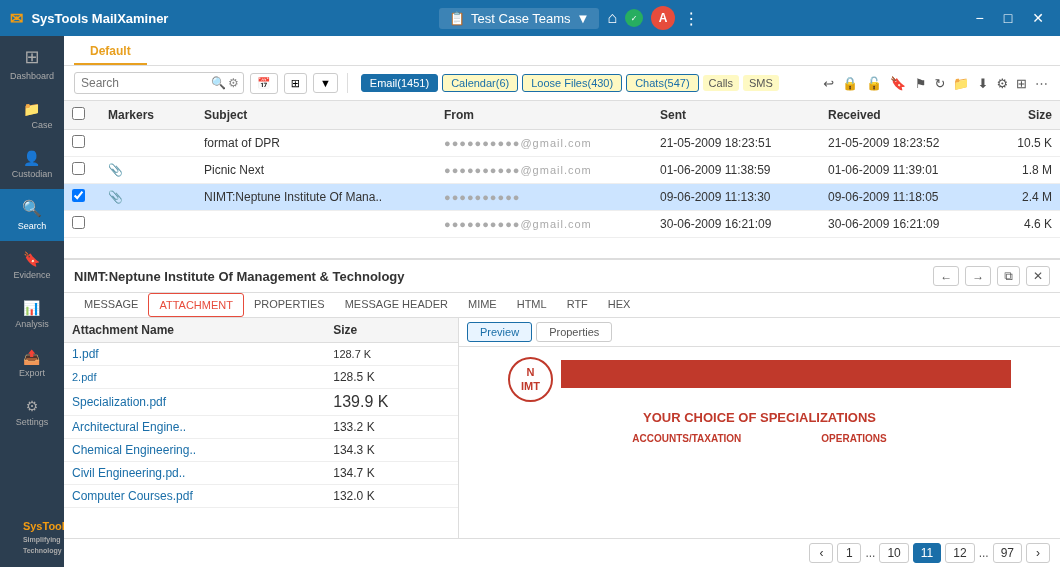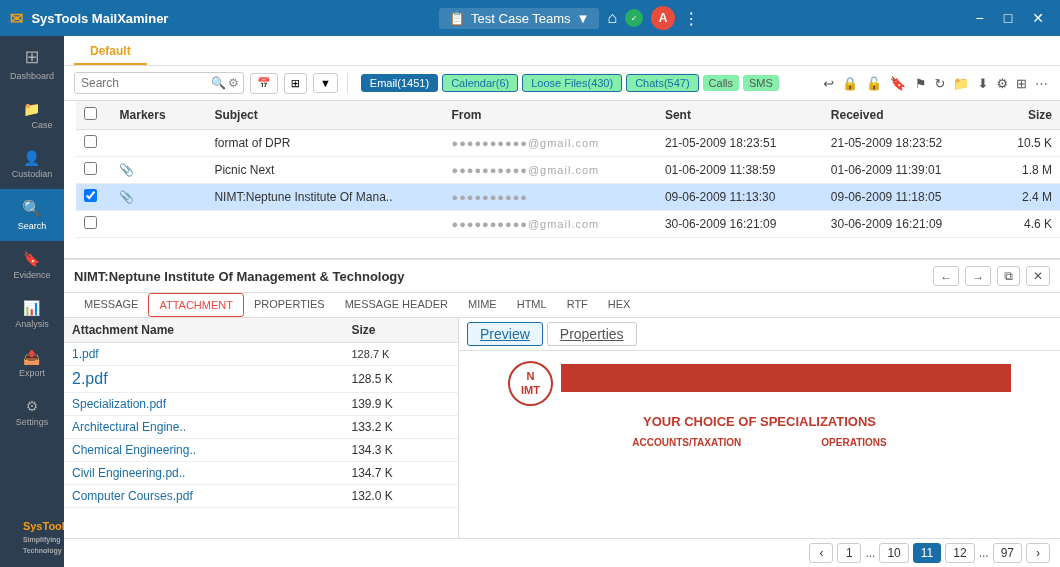--- a/index.html
+++ b/index.html
@@ -64,30 +64,30 @@
     
     .toolbar { display: flex; align-items: center; padding: 6px 10px; gap: 6px; border-bottom: 1px solid #ddd; background: white; }
     .search-box { display: flex; align-items: center; border: 1px solid #ccc; border-radius: 3px; padding: 3px 6px; width: 170px; }
     .search-box input { border: none; outline: none; font-size: 12px; width: 130px; }
     .search-box .icon { color: #888; font-size: 12px; cursor: pointer; }
     .toolbar-btn { border: 1px solid #ccc; background: white; border-radius: 3px; padding: 3px 6px; font-size: 11px; cursor: pointer; display: flex; align-items: center; gap: 2px; }
     .toolbar-sep { width: 1px; height: 20px; background: #ddd; margin: 0 3px; }
 
     
     .filter-tabs { display: flex; align-items: center; gap: 4px; margin-left: 4px; flex: 1; }
-    .filter-tab { border: 1px solid #1a6ea8; border-radius: 3px; padding: 2px 8px; font-size: 11px; cursor: pointer; color: #1a6ea8; background: #86efac; }
+    .filter-tab { border: 1px solid #1a6ea8; border-radius: 3px; padding: 2px 8px; font-size: 11px; cursor: pointer; color: #1a6ea8; background: #fef9c3; }
     .filter-tab.active { background: #1a6ea8; color: white; }
     .filter-tab.plain { border: none; color: #555; font-size: 11px; padding: 2px 6px; cursor: pointer; }
 
     
     .action-icons { display: flex; align-items: center; gap: 4px; margin-left: auto; }
     .action-icon { font-size: 13px; color: #555; cursor: pointer; padding: 2px; }
 
     
-    .email-table { flex: 1; overflow-y: auto; padding-left: 12px; }
+    .email-table { flex: 1; overflow-y: auto; }
     table { width: 100%; border-collapse: collapse; font-size: 12px; }
     thead th { background: #f5f5f5; padding: 6px 8px; text-align: left; border-bottom: 1px solid #ddd; color: #333; font-weight: 600; font-size: 12px; position: sticky; top: 0; }
     tbody tr { border-bottom: 1px solid #eee; cursor: pointer; }
     tbody tr.selected { background: #cce4ff; }
     tbody td { padding: 5px 8px; color: #333; font-size: 12px; }
     .cb-col { width: 30px; }
     .marker-col { width: 80px; }
     .subject-col { width: 200px; }
     .from-col { width: 180px; }
     .sent-col { width: 140px; }
@@ -111,21 +111,21 @@
     .attachment-area { display: flex; height: 220px; }
     .attachment-list { width: 395px; border-right: 1px solid #ddd; overflow-y: auto; flex-shrink: 0; }
     .attachment-list table { font-size: 12px; }
     .attachment-list thead th { font-size: 12px; padding: 5px 8px; }
     .attachment-list tbody td { padding: 4px 8px; font-size: 12px; color: #1a6ea8; }
     .attachment-list tbody td.size { color: #333; }
     .attachment-preview { flex: 1; overflow-y: auto; position: relative; }
 
     
     .preview-sub-tabs { display: flex; padding: 4px 8px; gap: 4px; border-bottom: 1px solid #ddd; }
-    .preview-sub-tab { padding: 3px 12px; font-size: 14px; cursor: pointer; border: 1px solid #ccc; border-radius: 3px; color: #555; background: white; text-decoration: underline; }
+    .preview-sub-tab { padding: 3px 12px; font-size: 11px; cursor: pointer; border: 1px solid #ccc; border-radius: 3px; color: #555; background: white; }
     .preview-sub-tab.active { border: 1px solid #1a6ea8; color: #1a6ea8; background: #e8f4ff; }
 
     
     .preview-content { padding: 10px; display: flex; flex-direction: column; align-items: center; }
     .red-bar { width: 450px; height: 28px; background: #c0392b; margin-bottom: 12px; }
     .headline { color: #c0392b; font-size: 14px; font-weight: bold; text-align: center; margin-bottom: 4px; }
     .subheadline { color: #c0392b; font-size: 13px; font-weight: bold; text-align: right; margin-bottom: 8px; }
     .spec-cols { display: flex; gap: 80px; }
     .spec-col { font-size: 10px; color: #c0392b; font-weight: bold; }
 
@@ -338,26 +338,26 @@
                 <th>Attachment Name</th>
                 <th>Size</th>
               </tr>
             </thead>
             <tbody id="attachment-tbody">
             <tr>
     <td style="color:#1a6ea8;font-size:12px;">1.pdf</td>
     <td class="size" style="color:#333;font-size:11px;">128.7 K</td>
   </tr>
                 <tr>
-    <td style="color:#1a6ea8;font-size:16px;">2.pdf</td>
+    <td style="color:#1a6ea8;font-size:11px;">2.pdf</td>
     <td class="size" style="color:#333;font-size:12px;">128.5 K</td>
   </tr>
                 <tr>
     <td style="color:#1a6ea8;font-size:12px;">Specialization.pdf</td>
-    <td class="size" style="color:#333;font-size:12px;">139.9 K</td>
+    <td class="size" style="color:#333;font-size:16px;">139.9 K</td>
   </tr>
                 <tr>
     <td style="color:#1a6ea8;font-size:12px;">Architectural Engine..</td>
     <td class="size" style="color:#333;font-size:12px;">133.2 K</td>
   </tr>
                 <tr>
     <td style="color:#1a6ea8;font-size:12px;">Chemical Engineering..</td>
     <td class="size" style="color:#333;font-size:12px;">134.3 K</td>
   </tr>
                 <tr>

